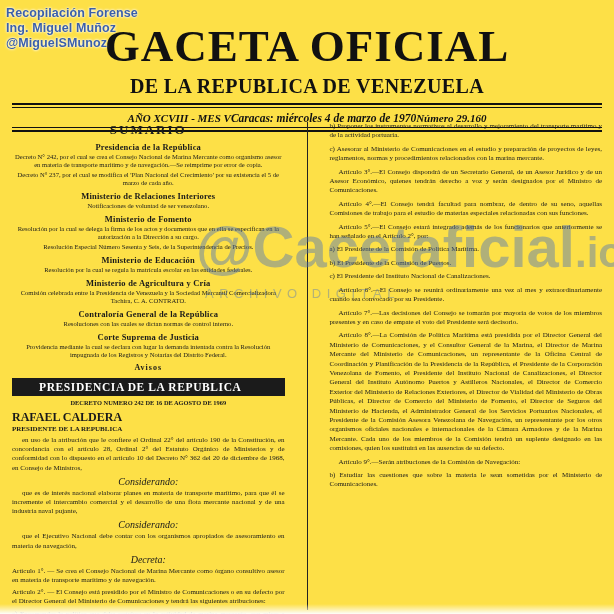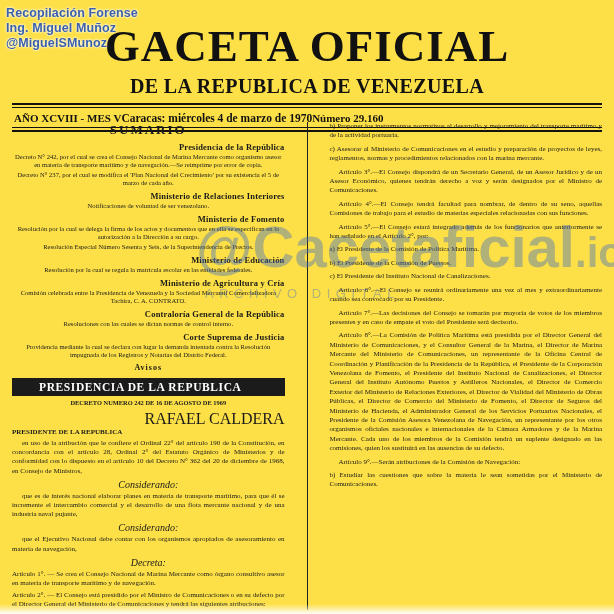--- a/index.html
+++ b/index.html
@@ -96,27 +96,28 @@
   }
   .rule {
     height: 2px;
     background: #111;
     margin: 5px 12px 0 12px;
   }
   .rule.thin { height: 1px; margin-top: 2px; }
 
   .issue-line {
     display: flex;
-    justify-content: flex-start;
+    justify-content: center;
     align-items: baseline;
     margin: 4px 14px 0 14px;
     font-family: "Liberation Serif", serif;
     font-size: 11px;
     font-weight: bold;
     color: #111;
+    font-style: italic;
   }
   .issue-line .mid { font-size: 11.5px; }
 
   
   .columns {
     position: absolute;
     top: 122px;
     left: 12px;
     right: 12px;
     bottom: 4px;
@@ -133,21 +134,21 @@
   }
 
   .sumario-head {
     text-align: center;
     font-weight: bold;
     font-size: 13px;
     letter-spacing: 2px;
     margin-bottom: 2px;
   }
   .sec-head {
-    text-align: right;
+    text-align: center;
     font-weight: bold;
     font-size: 8.5px;
     margin: 4px 0 1px 0;
     letter-spacing: 0.2px;
   }
   .sec-sub {
     text-align: center;
     font-size: 6.6px;
     line-height: 8px;
     margin-bottom: 2px;
@@ -171,23 +172,23 @@
     padding: 3px 16px 3px 0;
     margin: 6px 0 3px 0;
   }
   .decreto-line {
     text-align: center;
     font-size: 6.4px;
     line-height: 8px;
     font-weight: bold;
   }
   .name-big {
-    text-align: right;
-    font-weight: normal;
-    font-size: 16px;
+    text-align: left;
+    font-weight: bold;
+    font-size: 12px;
     margin-top: 3px;
   }
   .name-sub {
     text-align: left;
     font-weight: bold;
     font-size: 7px;
     margin-bottom: 3px;
   }
   .body-par {
     font-size: 7px;

